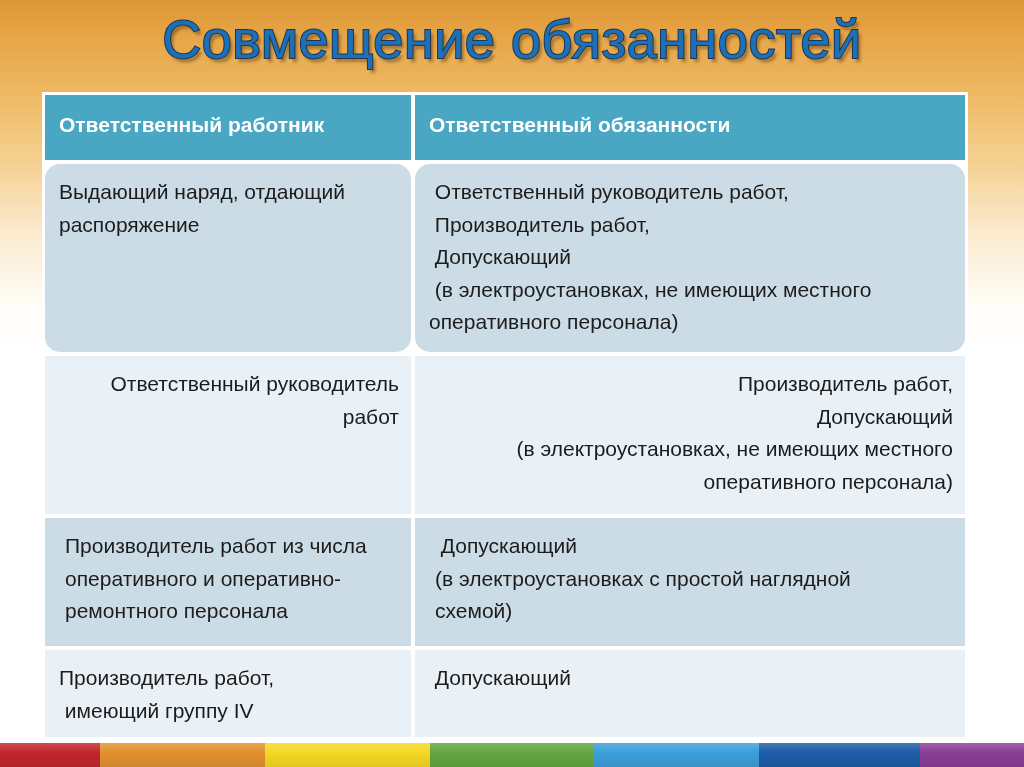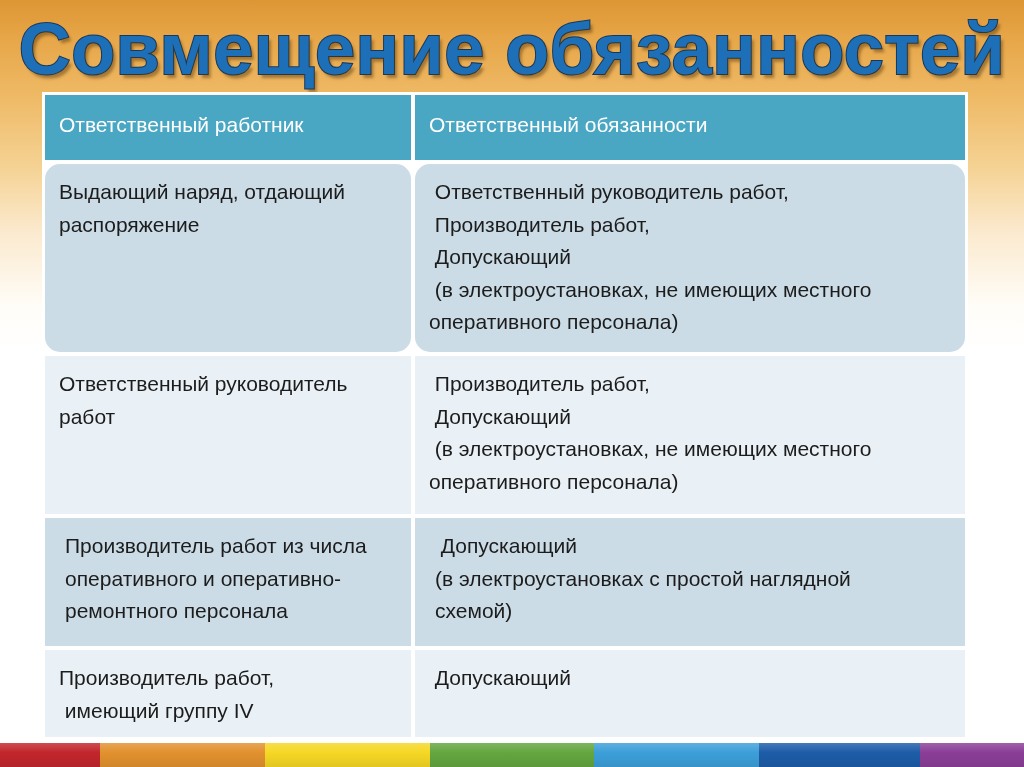--- a/index.html
+++ b/index.html
@@ -10,22 +10,22 @@
     font-family: "Liberation Sans", "DejaVu Sans", sans-serif;
     background: linear-gradient(180deg,
       #dd9634 0%, #e7a648 5%, #eeb863 12%, #f5d395 22%,
       #fbe9cd 30%, #fffdf8 40%, #ffffff 46%, #ffffff 100%);
   }
 
   .slide-title {
     position: absolute;
     top: 8px; left: 0; width: 1024px;
     text-align: center;
-    font-size: 72px;
-    font-weight: bold;
+    font-size: 54px;
+    font-weight: normal;
     letter-spacing: 0.5px;
     color: var(--title-color, #1d70b8);
     -webkit-text-stroke: 2px var(--title-outline, #15385e);
     paint-order: stroke fill;
     text-shadow: 3px 4px 3px rgba(80, 50, 10, 0.45);
   }
 
   .duty-table {
     position: absolute;
     left: 42px; top: 92px;
@@ -41,27 +41,27 @@
     box-sizing: border-box;
     padding: 12px 12px 10px 14px;
     font-size: 21px;
     line-height: 1.55;
     color: var(--cell-text, #1c1c1c);
     white-space: pre-wrap;
   }
   .cell.head {
     background: var(--header-bg, #4aa7c3);
     color: var(--header-text, #ffffff);
-    font-weight: normal;
+    font-weight: bold;
     min-height: 65px;
     padding-top: 14px;
   }
   
   .cell.r1 { background: var(--band-dark, #cbdce6); min-height: 188px; border-radius: 15px; }
-  .cell.r2 { background: var(--band-light, #eaf1f6); min-height: 158px; }
+  .cell.r2 { background: var(--band-light, #eaf1f6); min-height: 158px; text-align: right; }
   .cell.r3 { background: var(--band-dark, #cbdce6); min-height: 128px; padding-left: 20px; }
   .cell.r4 { background: var(--band-light, #eaf1f6); min-height: 85px; }
 
   .footer-stripe {
     position: absolute;
     left: 0; bottom: 0;
     width: 1024px; height: 24px;
     display: flex;
   }
   .footer-stripe span {

